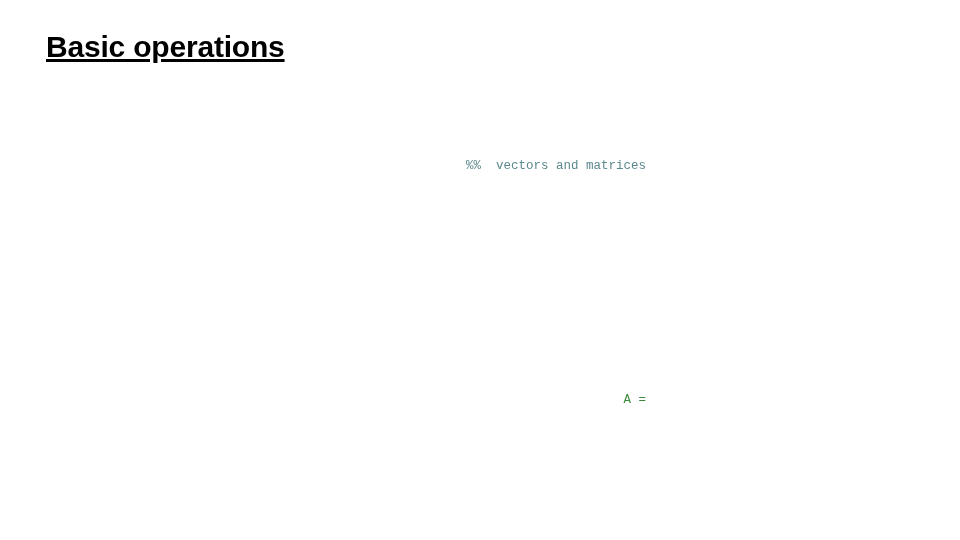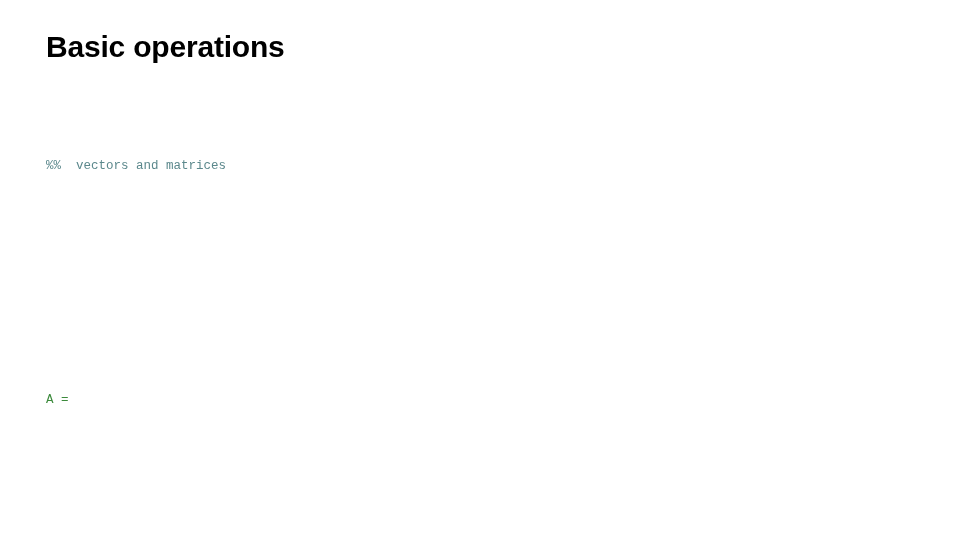--- a/index.html
+++ b/index.html
@@ -28,38 +28,40 @@
     position: absolute;
     left: 46px;
     top: 30px;
     font-family: "Liberation Sans", sans-serif;
     font-size: 30px;
     font-weight: 700;
     letter-spacing: -0.2px;
     color: #000000;
     line-height: 1.15;
     white-space: pre;
+    text-decoration: underline;
   }
 
   
   .console {
     position: absolute;
     left: 46px;
     top: 94px;
     width: 600px;
     font-family: "Liberation Mono", "DejaVu Sans Mono", monospace;
     font-size: 12.5px;
     line-height: 16px;
     white-space: pre;
     -webkit-font-smoothing: none;
   }
 
   .line {
     white-space: pre;
     min-height: 16px;
+    text-align: right;
   }
 
   
   .gap-sm { height: 10px; }
   .gap-md { height: 16px; }
 
   .cmd      { color: #000000; }
   .comment  { color: #5b888c; }
   .out-name { color: #3b8a3b; }
 </style>

